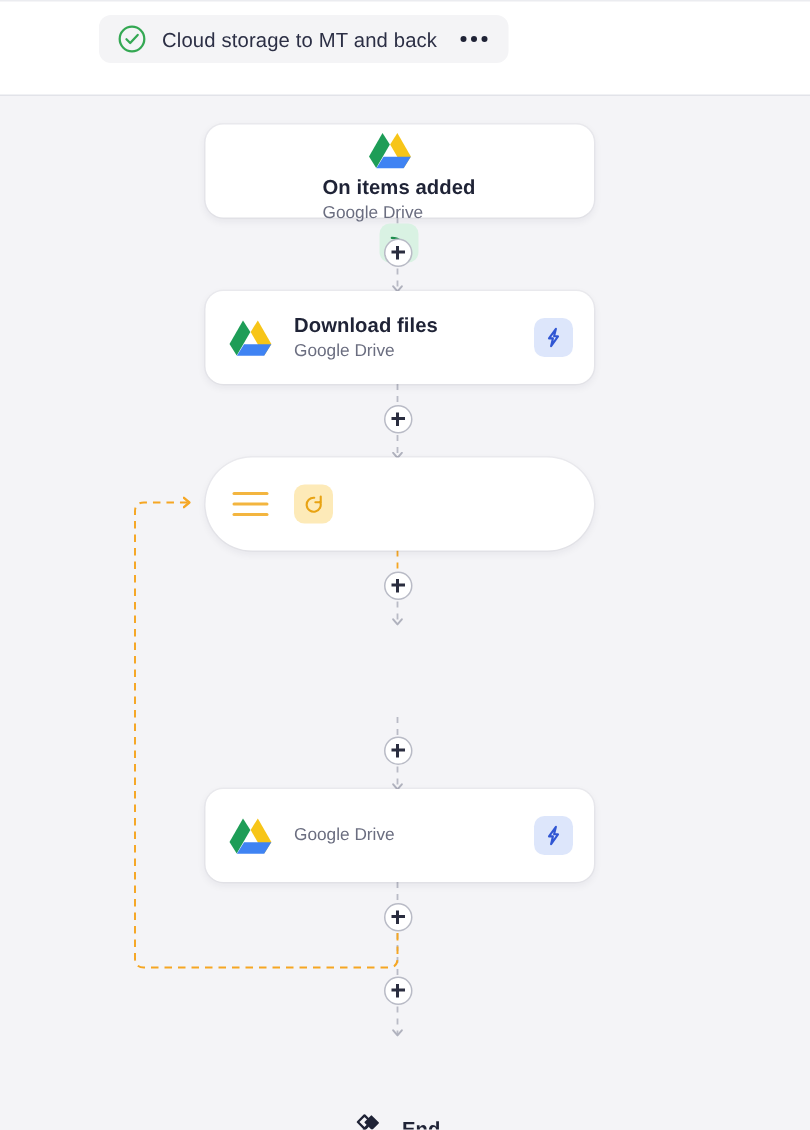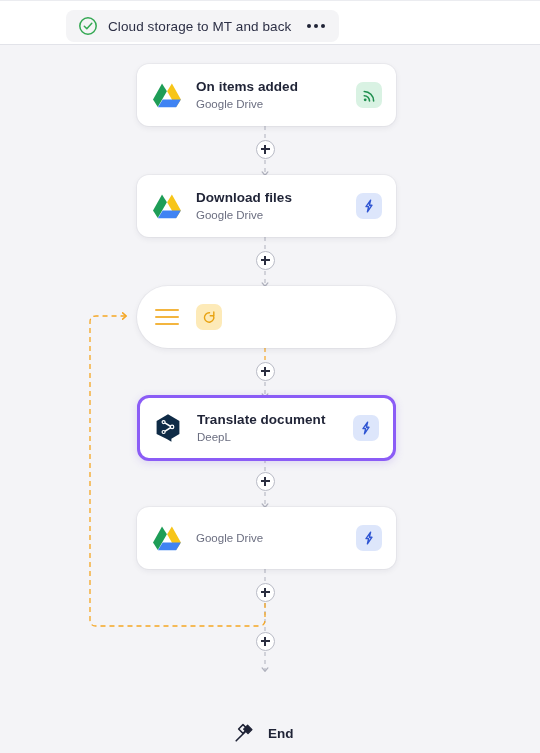--- a/index.html
+++ b/index.html
@@ -14,21 +14,21 @@
   body {
     font-family: "Liberation Sans", sans-serif;
     background: #f4f4f7;
     color: #1f2336;
     -webkit-font-smoothing: antialiased;
   }
 
   
   .header {
     position: relative;
-    height: 45px;
+    height: 64px;
     background: #ffffff;
     border-bottom: 1px solid #e2e3e9;
     display: flex;
     align-items: center;
   }
   .header-top-rule {
     position: absolute;
     top: 0; left: 0; right: 0;
     height: 1px;
     background: #ebecf0;
@@ -256,21 +256,21 @@
 
     <line x1="265" y1="524" x2="265" y2="539" stroke="#b9bbc6" stroke-width="1.2" stroke-dasharray="4 4"></line>
 
     <line x1="265" y1="558" x2="265" y2="588" stroke="#b9bbc6" stroke-width="1.2" stroke-dasharray="4 4"></line>
 
     <line x1="265" y1="607" x2="265" y2="626" stroke="#b9bbc6" stroke-width="1.2" stroke-dasharray="4 4" marker-end="url(#arrowGray)"></line>
 
     <path d="M265,558 L265,575 Q265,581 259,581 L96,581 Q90,581 90,575 L90,277 Q90,271 96,271 L126,271" fill="none" stroke="#f5a623" stroke-width="1.3" stroke-dasharray="5 4" marker-end="url(#arrowOrange)"></path>
   </svg>
 
-  <div class="node" style="top:19px;">
+  <div class="node" style="top:19px;flex-direction:column;">
     <span class="node-icon">
       <svg width="30" height="27" viewBox="0 0 30 27">
         <path d="M10.2 1.5 L19.8 1.5 L15 9.6 Z" fill="#ffffff"></path>
         <path d="M10.0 1.6 L1.0 17.4 L5.8 25.0 L14.9 9.3 Z" fill="#1e9d57"></path>
         <path d="M19.9 1.6 L28.9 17.4 L24.2 25.0 L15.1 9.3 Z" fill="#f7c518"></path>
         <path d="M5.9 25.2 L24.1 25.2 L28.9 17.5 L10.7 17.5 Z" fill="#3f83f3"></path>
       </svg>
     </span>
     <span class="node-text">
       <span class="node-title">On items added</span>
@@ -313,40 +313,20 @@
       </span>
     </span>
     <span class="node-badge badge-loop">
       <svg width="15" height="15" viewBox="0 0 16 16">
         <path d="M12.2 6.0 A5.0 5.0 0 1 1 8.0 3.0 L8.0 3.0" fill="none" stroke="#e8a313" stroke-width="1.5" stroke-linecap="round"></path>
         <path d="M12.6 2.2 L12.6 6.2 L8.8 6.2" fill="none" stroke="#e8a313" stroke-width="1.5" stroke-linecap="round" stroke-linejoin="round"></path>
       </svg>
     </span>
   </div>
 
-  <div class="node selected" style="top:350px;">
-    <span class="node-icon">
-      <svg width="30" height="30" viewBox="0 0 30 30">
-        <path d="M15 1.3 L26.4 7.9 L26.4 21.1 L18.4 25.7 L18.4 28.7 L13.8 25.9 L3.6 21.1 L3.6 7.9 Z" fill="#0f2b46"></path>
-        <path d="M11.0 9.4 L18.6 14.0 L11.0 18.8" fill="none" stroke="#ffffff" stroke-width="1.5" stroke-linecap="round" stroke-linejoin="round"></path>
-        <circle cx="19.1" cy="13.9" r="1.7" fill="#0f2b46" stroke="#ffffff" stroke-width="1.2"></circle>
-        <circle cx="10.6" cy="9.1" r="1.5" fill="#0f2b46" stroke="#ffffff" stroke-width="1.2"></circle>
-        <circle cx="10.6" cy="19.0" r="1.5" fill="#0f2b46" stroke="#ffffff" stroke-width="1.2"></circle>
-      </svg>
-    </span>
-    <span class="node-text">
-      <span class="node-title">Translate document</span>
-      <span class="node-sub">DeepL</span>
-    </span>
-    <span class="node-badge badge-action">
-      <svg width="14" height="14" viewBox="0 0 14 14">
-        <path d="M8.6 1.2 L4.0 7.6 L6.6 7.6 L5.4 12.8 L10.0 6.2 L7.4 6.2 Z" fill="none" stroke="#3056d3" stroke-width="1.4" stroke-linejoin="round" stroke-linecap="round"></path>
-      </svg>
-    </span>
-  </div>
 
   <div class="node" style="top:462px;">
     <span class="node-icon">
       <svg width="30" height="27" viewBox="0 0 30 27">
         <path d="M10.0 1.6 L1.0 17.4 L5.8 25.0 L14.9 9.3 Z" fill="#1e9d57"></path>
         <path d="M19.9 1.6 L28.9 17.4 L24.2 25.0 L15.1 9.3 Z" fill="#f7c518"></path>
         <path d="M5.9 25.2 L24.1 25.2 L28.9 17.5 L10.7 17.5 Z" fill="#3f83f3"></path>
       </svg>
     </span>
     <span class="node-text">

